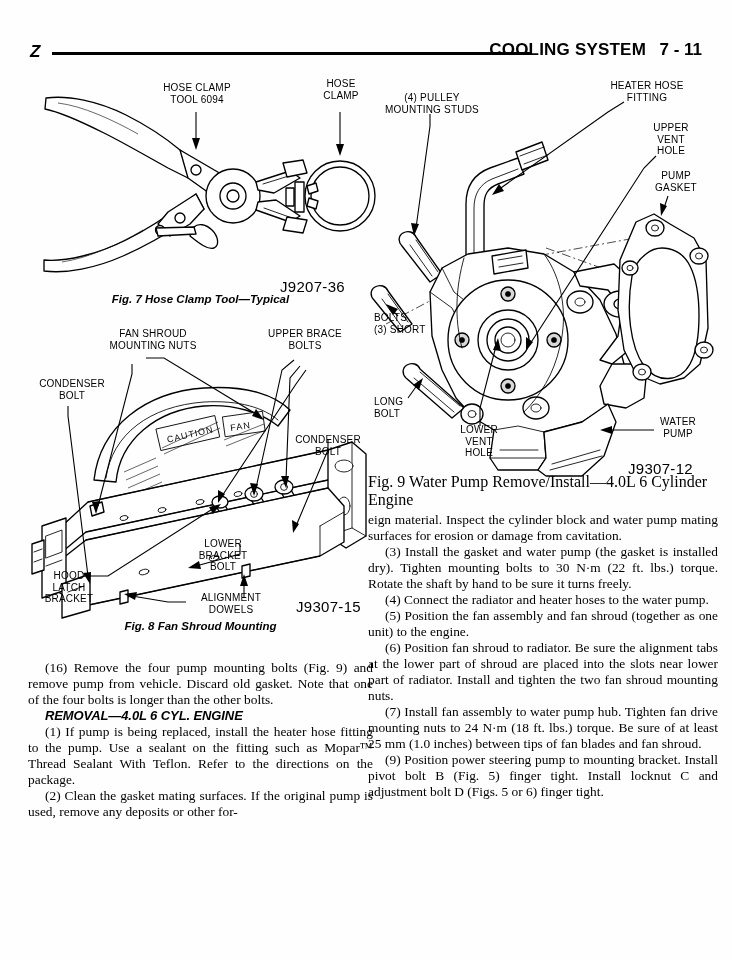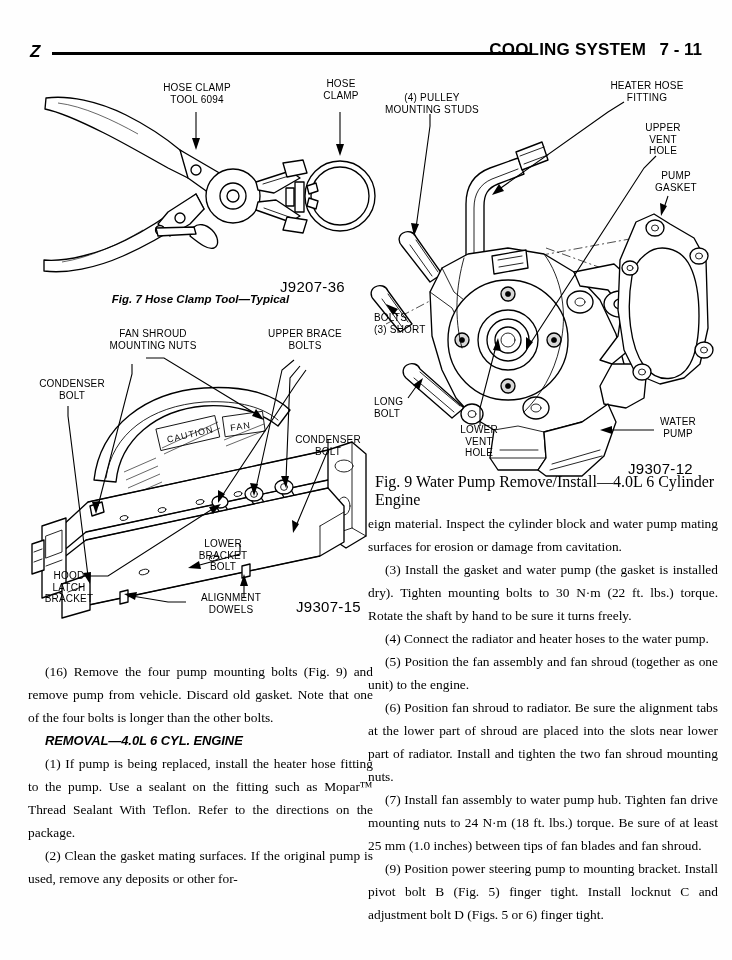--- a/index.html
+++ b/index.html
@@ -27,34 +27,34 @@
   .lbl.c{text-align:center;}
 
   
   #fig7{left:28px;top:78px;width:345px;height:245px;}
   #fig7 .cap{position:absolute;left:0;top:215px;width:345px;}
   
   #fig8{left:28px;top:330px;width:345px;height:320px;}
   #fig8 .cap{position:absolute;left:0;top:290px;width:345px;}
   
   #fig9{left:368px;top:78px;width:350px;height:420px;}
-  #fig9 .cap{position:absolute;left:0;top:395px;width:350px;padding-left:7px;}
+  #fig9 .cap{position:absolute;left:0;top:395px;width:350px;}
 
   svg{display:block;overflow:visible;}
   .ln{fill:none;stroke:#000;stroke-width:1.35;stroke-linejoin:round;stroke-linecap:round;}
   .ln-t{fill:none;stroke:#000;stroke-width:.85;stroke-linejoin:round;stroke-linecap:round;}
   .ln-h{fill:none;stroke:#000;stroke-width:.6;}
   .lead{fill:none;stroke:#000;stroke-width:1.1;}
   .fillw{fill:#fff;}
   .fillg{fill:#d8d8d8;}
   .fillk{fill:#000;}
   .dash{fill:none;stroke:#000;stroke-width:.7;stroke-dasharray:9 3 2 3;}
 
   
-  .col{position:absolute;width:345px;font-size:13.4px;line-height:23px;
+  .col{position:absolute;width:345px;font-size:13.4px;line-height:16px;
        text-align:justify;}
   #colL{left:28px;top:660px;}
   #colR{left:368px;top:512px;width:350px;}
   .col p{margin:0;text-indent:17px;}
   .col p.noind{text-indent:0;}
   .sec-head{font-family:"Liberation Sans",sans-serif;font-weight:bold;font-style:italic;
             font-size:13px;margin:13px 0 1px 0;text-indent:0;letter-spacing:-.1px;}
 </style>
 </head>
 <body>
@@ -280,20 +280,21 @@
       <div>HOOD</div>
       <div>LATCH</div>
       <div>BRACKET</div>
     </div>
     <div class="lbl c" style="left:158px;top:262px;width:90px;">
       <div>ALIGNMENT</div>
       <div>DOWELS</div>
     </div>
 
     <div class="partno" style="left:268px;top:268px;">J9307-15</div>
+    <div class="cap" style="font-family:'Liberation Sans',sans-serif;font-weight:bold;font-style:italic;font-size:11.5px;text-align:center;">Fig. 8 Fan Shroud Mounting</div>
   </div>
 
   <div class="fig" id="fig9">
     <svg width="350" height="395" viewBox="0 0 350 395">
 
       <path class="dash" d="M18,246 L136,184 L300,154"></path>
       <path class="dash" d="M120,330 L196,286 L300,250"></path>
       <path class="dash" d="M178,170 L250,196 L300,196"></path>
 
       <path class="ln fillw" d="M98,300 L98,126 C98,108 106,96 122,90 L150,80 L156,96 L130,106
@@ -414,21 +415,21 @@
     </svg>
 
     <div class="lbl c" style="left:10px;top:14px;width:108px;">
       <div>(4) PULLEY</div>
       <div>MOUNTING STUDS</div>
     </div>
     <div class="lbl c" style="left:230px;top:2px;width:98px;">
       <div>HEATER HOSE</div>
       <div>FITTING</div>
     </div>
-    <div class="lbl c" style="left:268px;top:44px;width:54px;">
+    <div class="lbl c" style="left:276px;top:44px;width:54px;">
       <div>UPPER</div>
       <div>VENT</div>
       <div>HOLE</div>
     </div>
     <div class="lbl c" style="left:278px;top:92px;width:60px;">
       <div>PUMP</div>
       <div>GASKET</div>
     </div>
     <div class="lbl" style="left:6px;top:234px;width:70px;">
       <div>BOLTS</div>

